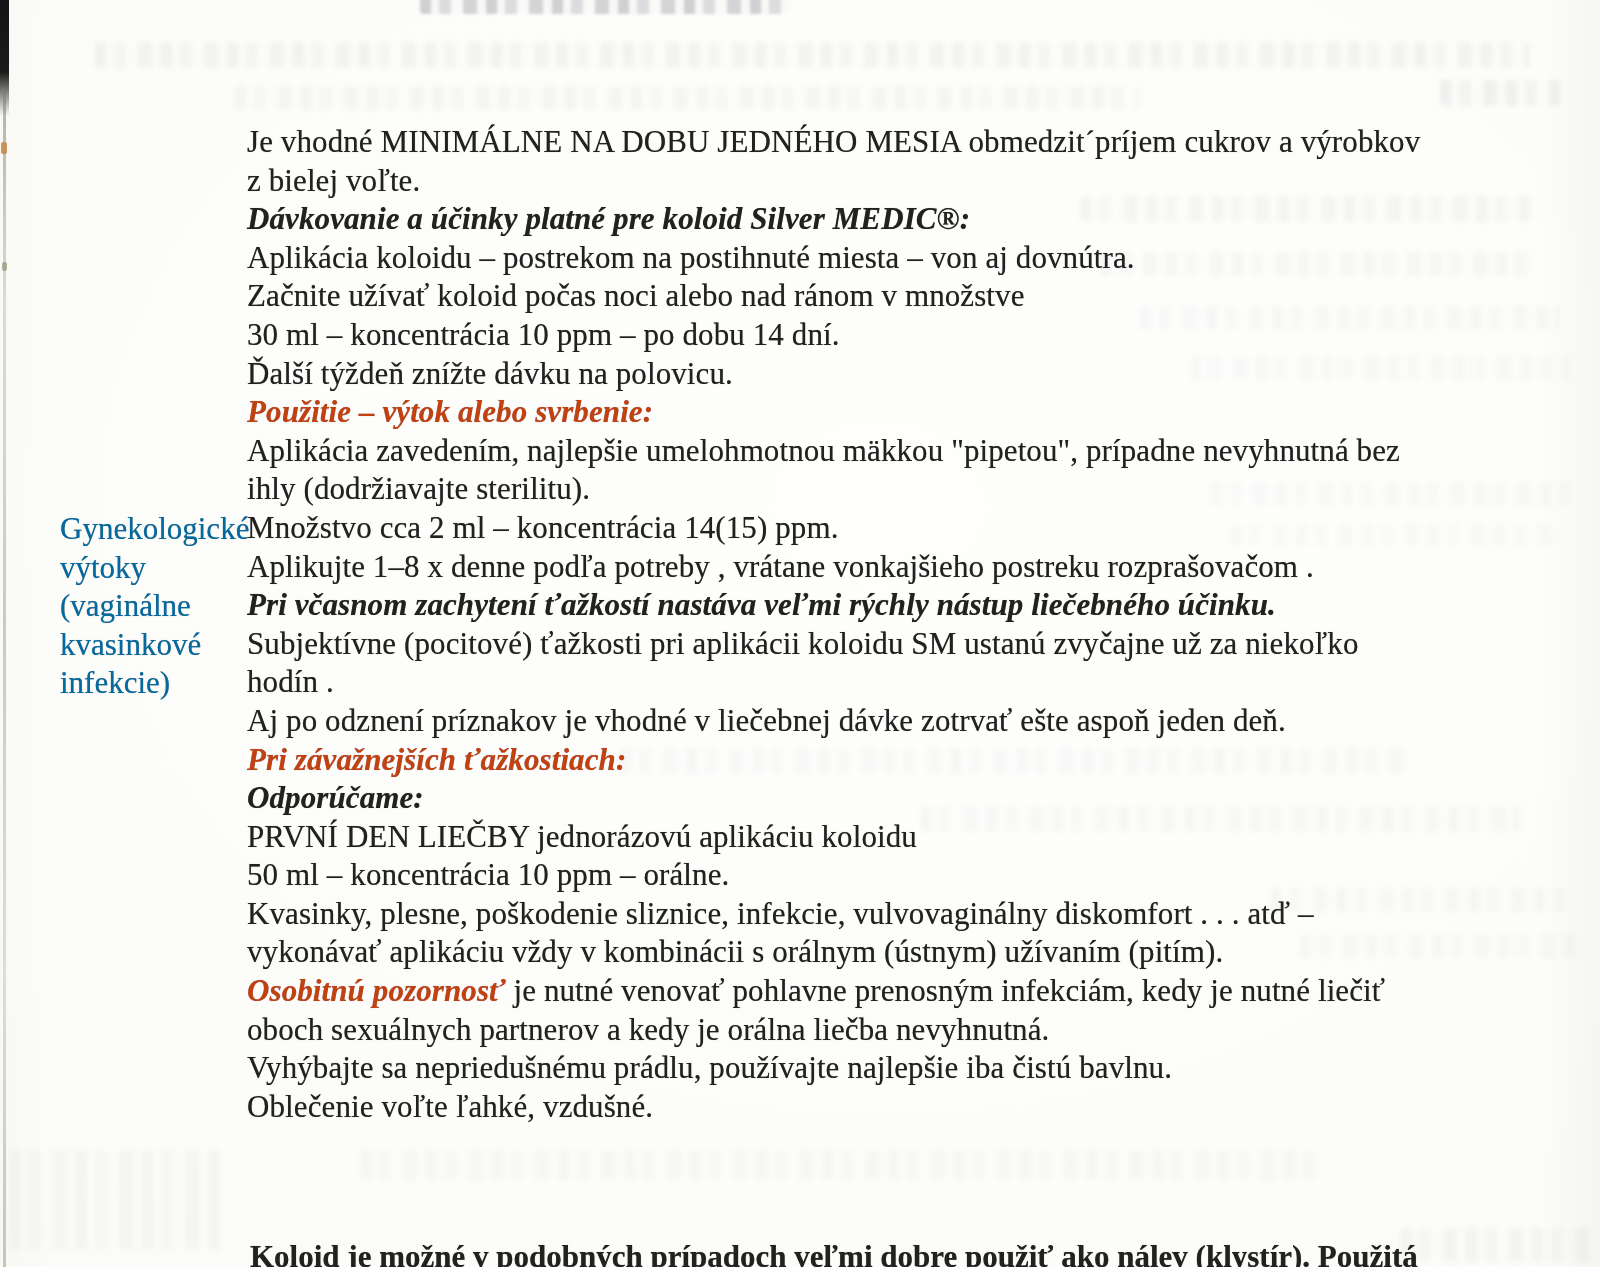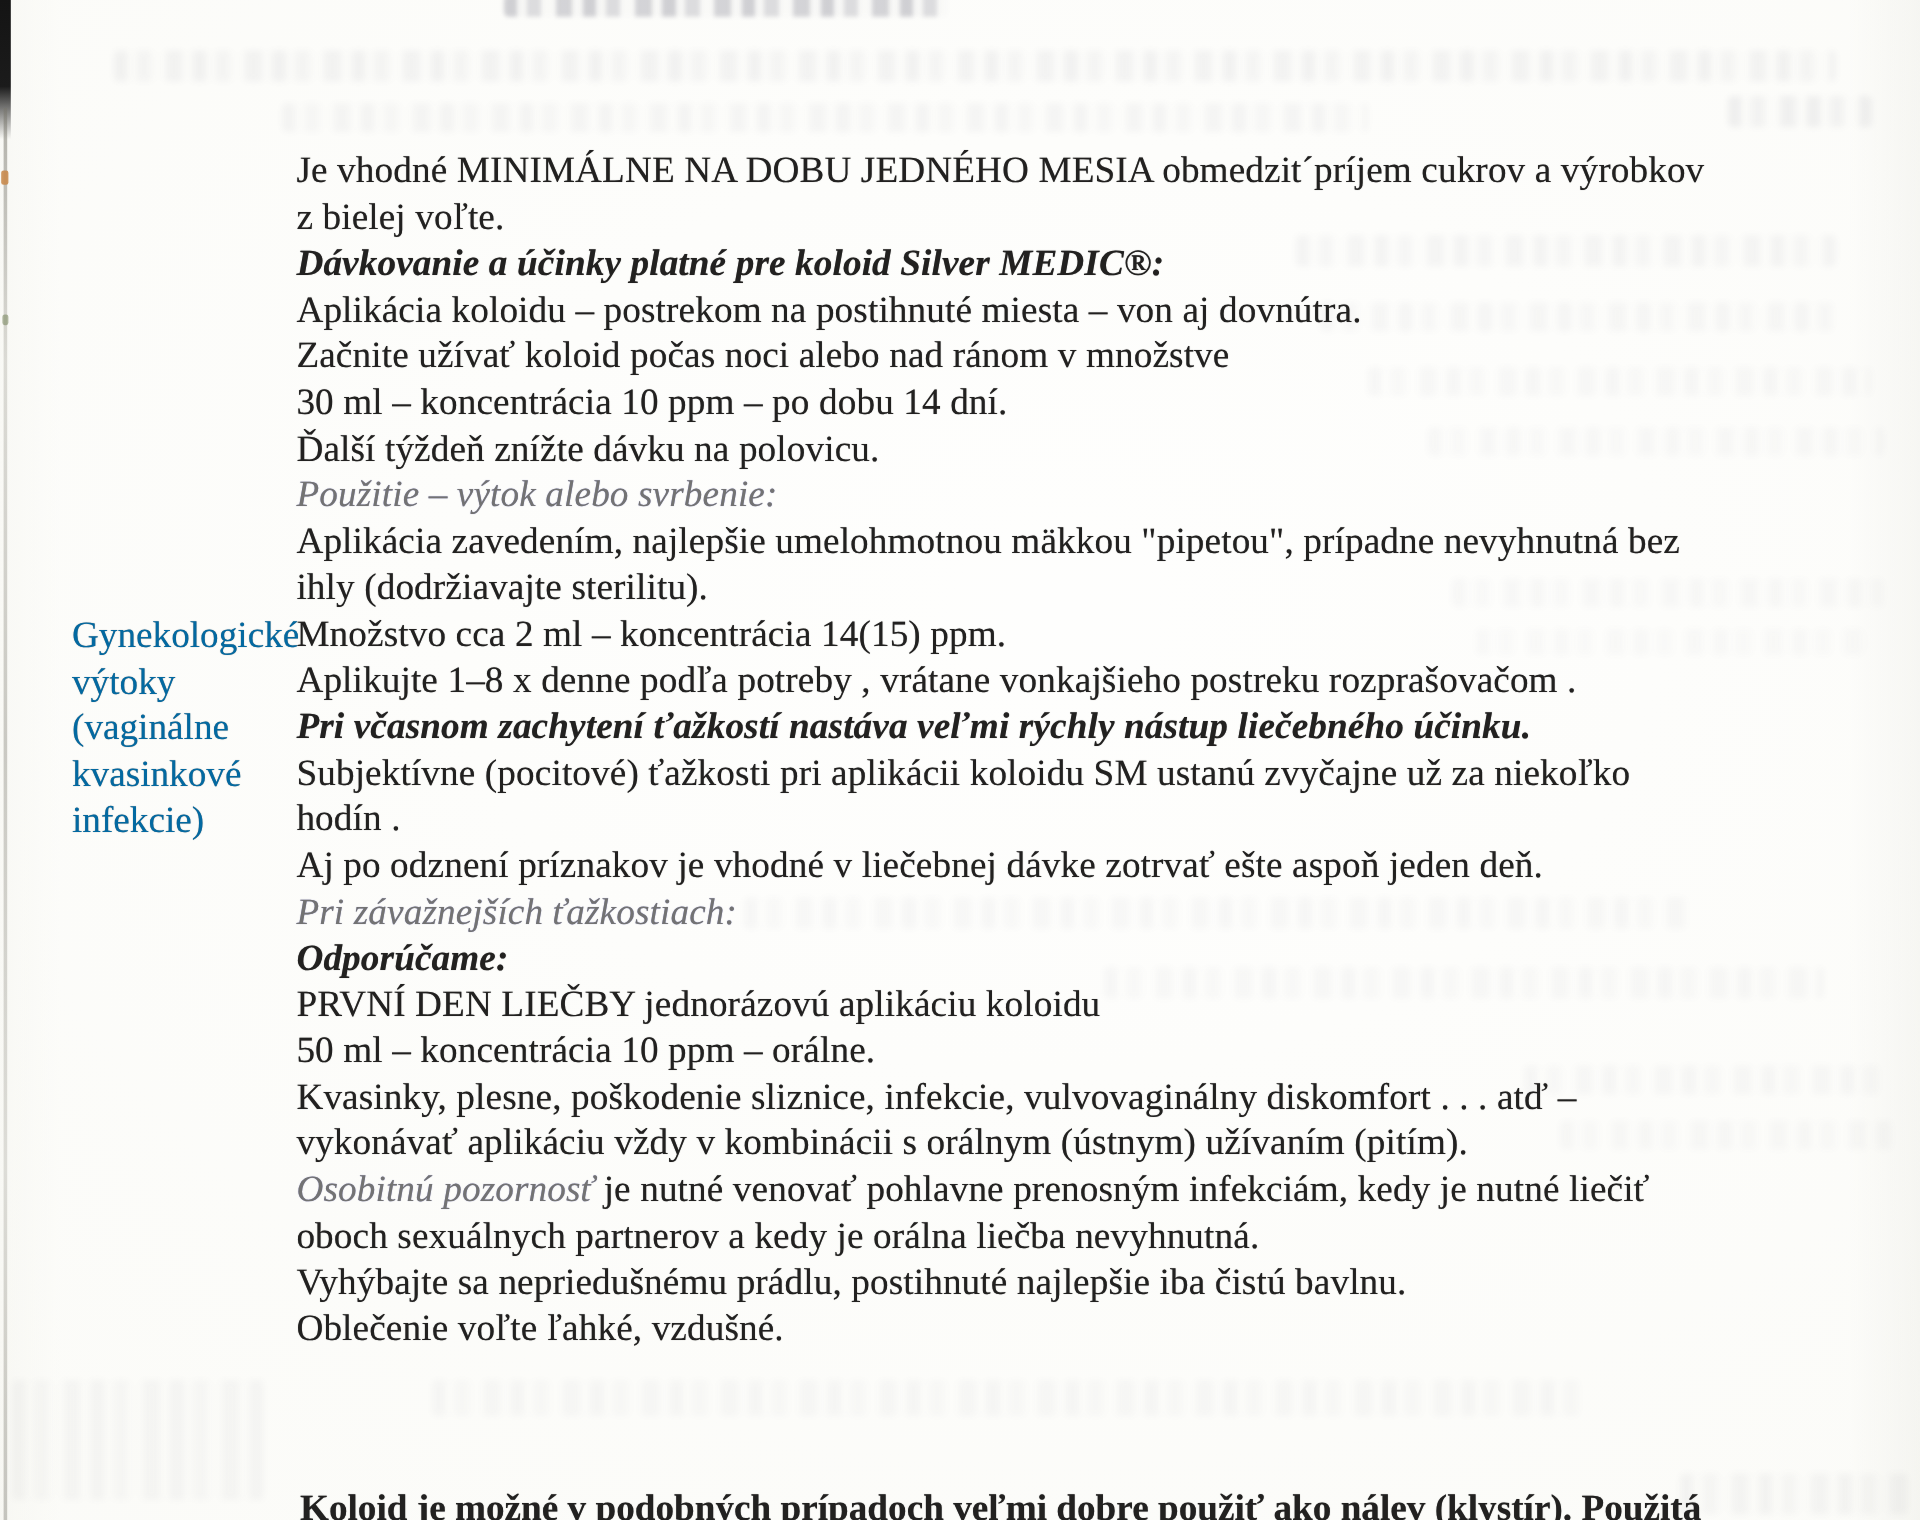--- a/index.html
+++ b/index.html
@@ -71,22 +71,22 @@
     position: absolute; left: 247px; top: 123px;
     width: 1350px;
     font-size: 31px; line-height: 38.6px;
     color: #222120;
     letter-spacing: 0.1px;
     text-shadow: 0 0 0.7px rgba(20,20,20,0.55);
   }
   .ln { white-space: nowrap; height: 38.6px; }
   .b  { font-weight: bold; font-style: italic; }
   .blue {
-    color: #737373;
-    font-weight: normal; font-style: italic;
+    color: #c2410c;
+    font-weight: bold; font-style: italic;
     text-shadow: 0 0 0.7px rgba(30,30,140,0.5);
   }
   .sidebar {
     position: absolute; left: 45px; top: 510px;
     font-size: 31px; line-height: 38.2px;
     color: #0369a1;
     text-shadow: 0 0 0.7px rgba(20,20,20,0.5);
     white-space: nowrap;
     margin-left: 15px;
   }
@@ -153,19 +153,19 @@
     <div class="ln">hodín .</div>
     <div class="ln">Aj po odznení príznakov je vhodné v liečebnej dávke zotrvať ešte aspoň jeden deň.</div>
     <div class="ln blue">Pri závažnejších ťažkostiach:</div>
     <div class="ln b">Odporúčame:</div>
     <div class="ln">PRVNÍ DEN LIEČBY jednorázovú aplikáciu koloidu</div>
     <div class="ln">50 ml – koncentrácia 10 ppm – orálne.</div>
     <div class="ln">Kvasinky, plesne, poškodenie sliznice, infekcie, vulvovaginálny diskomfort . . . atď –</div>
     <div class="ln">vykonávať aplikáciu vždy v kombinácii s orálnym (ústnym) užívaním (pitím).</div>
     <div class="ln"><span class="blue">Osobitnú pozornosť</span><span> je nutné venovať pohlavne prenosným infekciám, kedy je nutné liečiť</span></div>
     <div class="ln">oboch sexuálnych partnerov a kedy je orálna liečba nevyhnutná.</div>
-    <div class="ln">Vyhýbajte sa nepriedušnému prádlu, postihnuté najlepšie iba čistú bavlnu.</div>
+    <div class="ln">Vyhýbajte sa nepriedušnému prádlu, používajte najlepšie iba čistú bavlnu.</div>
     <div class="ln">Oblečenie voľte ľahké, vzdušné.</div>
   </div>
 
   <div class="bottom-line">Koloid je možné v podobných prípadoch veľmi dobre použiť ako nálev (klystír). Použitá</div>
 
 </div>
 
 </body></html>

